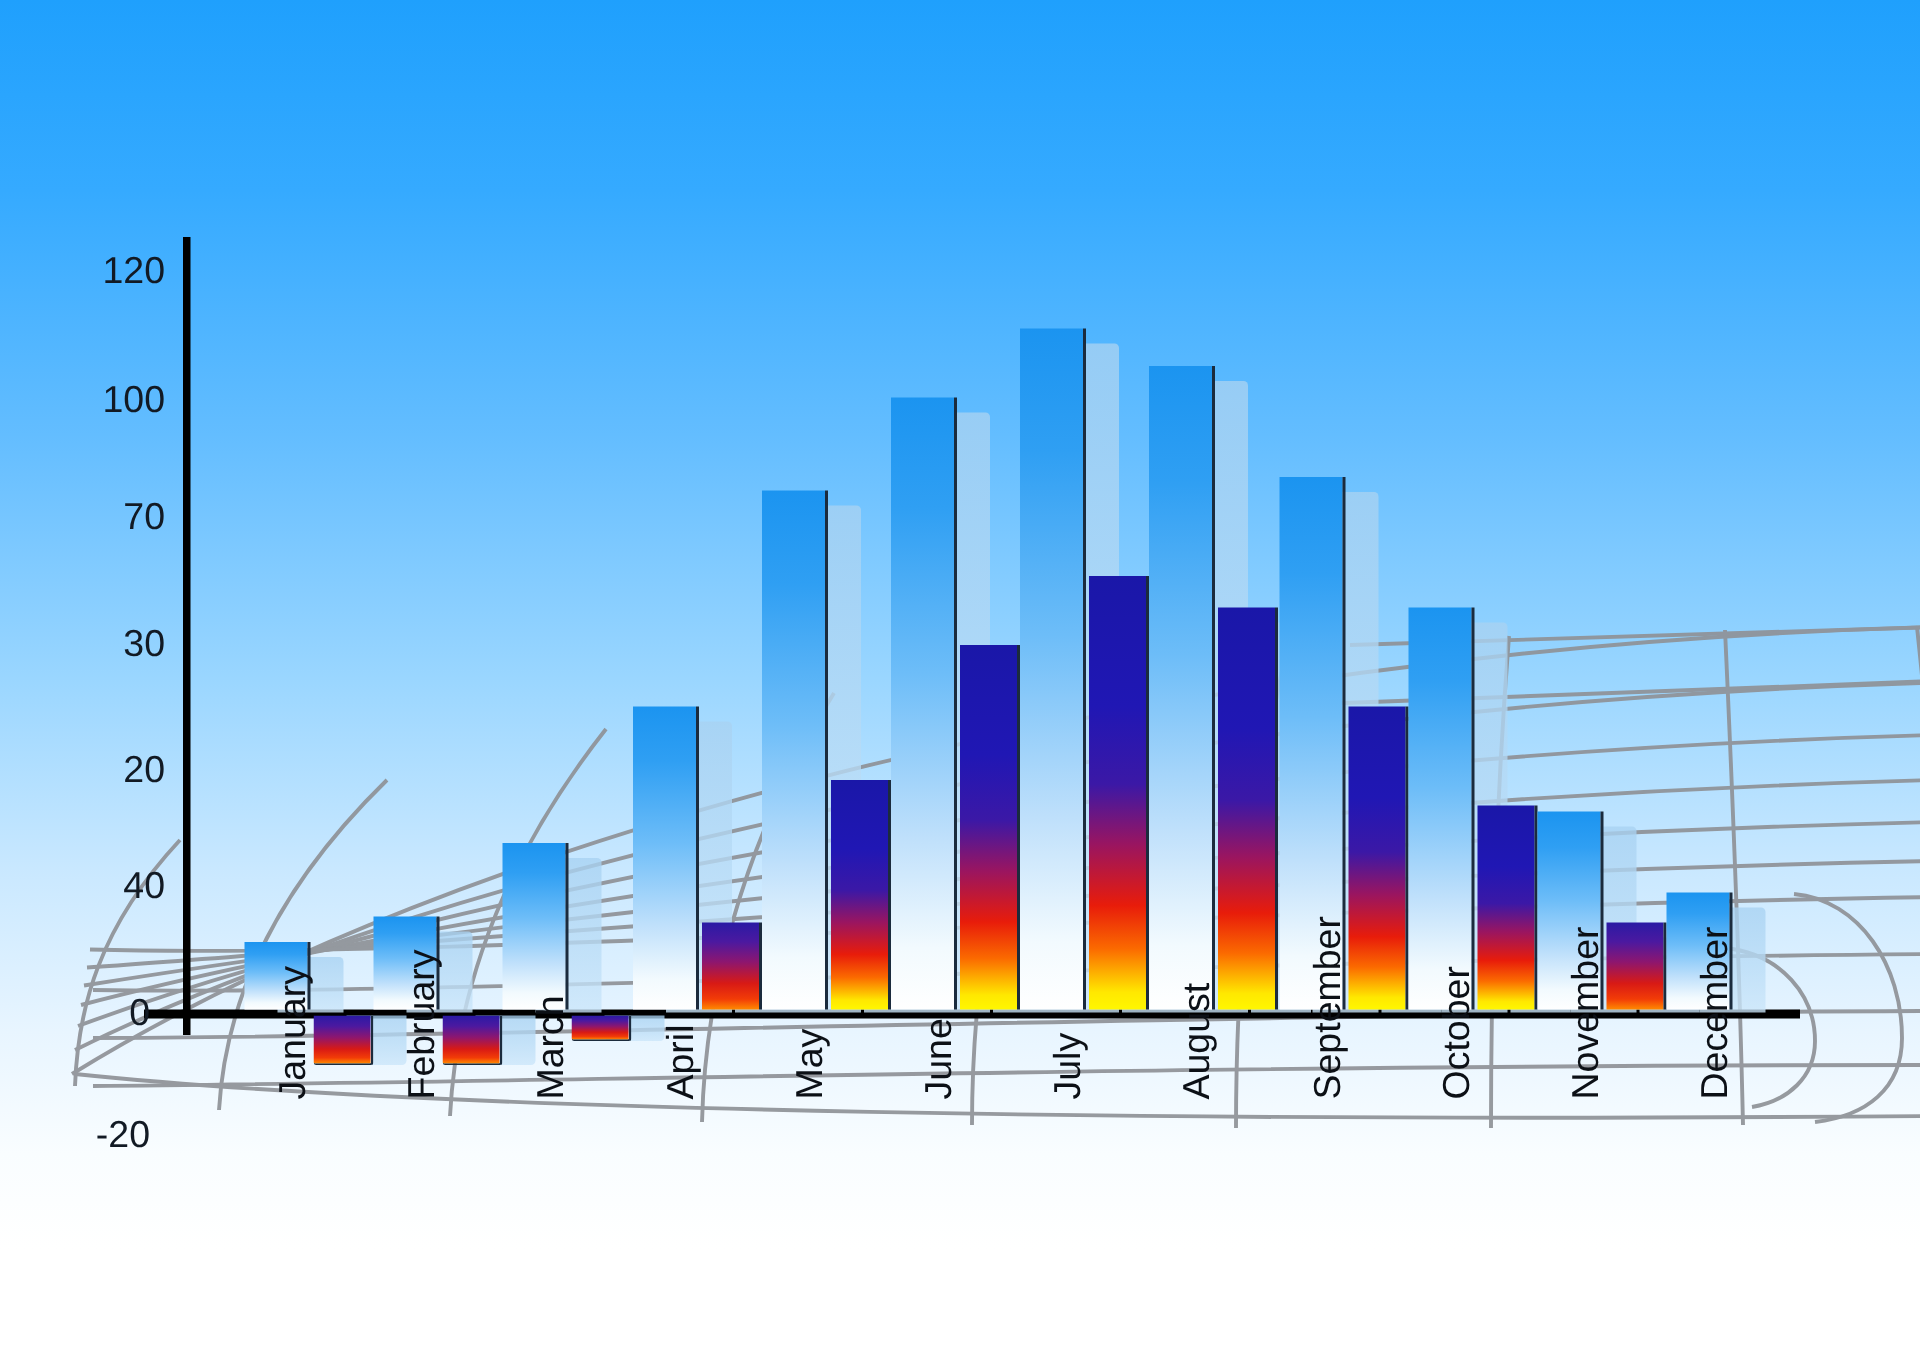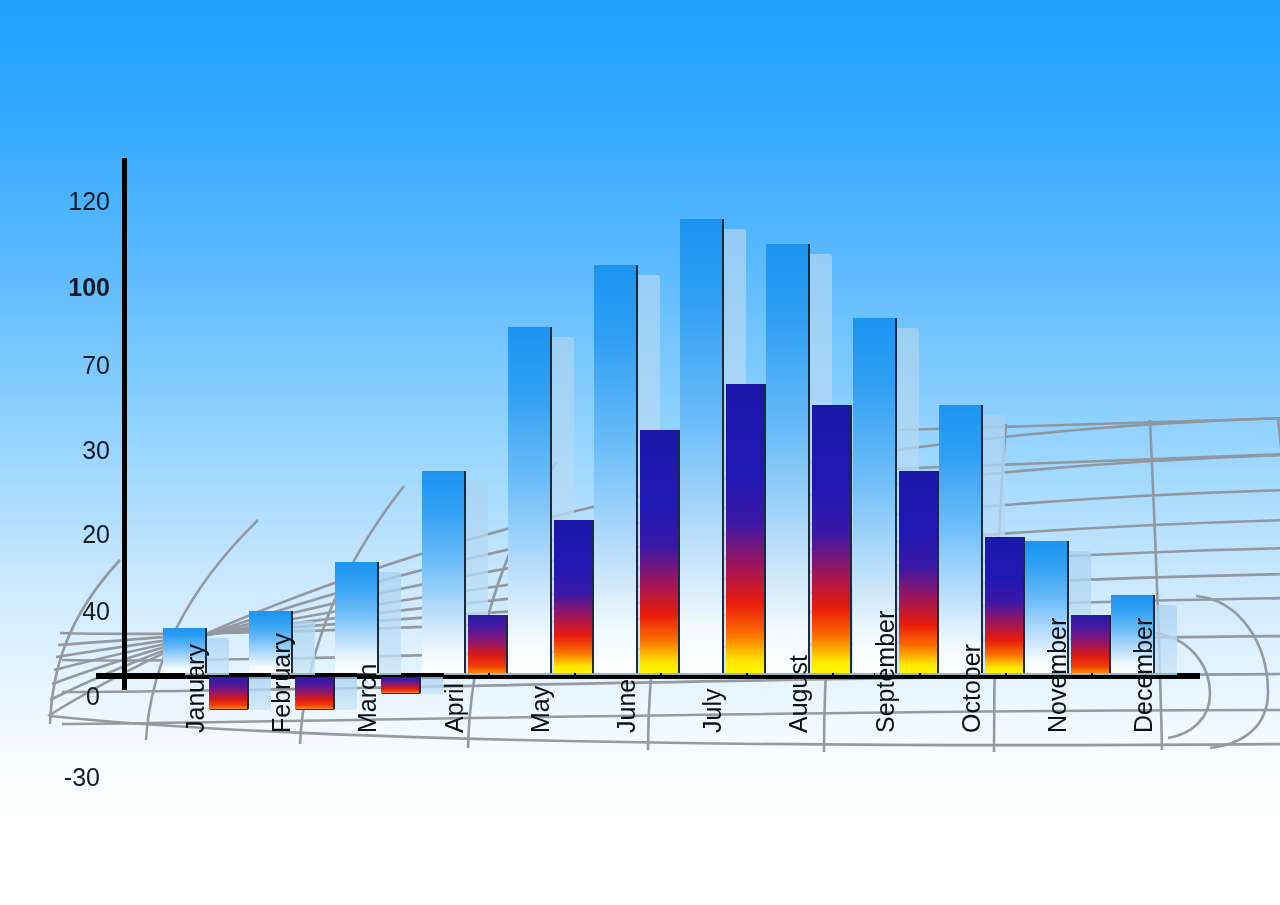--- a/index.html
+++ b/index.html
@@ -25,21 +25,20 @@
   
   #globe{position:absolute;left:0;top:0;width:1280px;height:905px;pointer-events:none;}
 
   
   #plot{position:absolute;left:0;top:0;width:1280px;height:905px;}
 
   .ytick-label{
     position:absolute;right:0;transform:translateY(-50%);
     font-size:25px;color:#121a24;letter-spacing:0px;white-space:nowrap;
     text-align:right;
-    margin-top:20px;
   }
   .ytick-mark{position:absolute;background:#000;height:4px;}
 
   #yaxis{position:absolute;background:#000;width:5px;}
   #xaxis{position:absolute;background:#000;height:6px;}
 
   .ghost{
     position:absolute;
     background:linear-gradient(to bottom,#a8d2f2 0%,#b9dcf6 55%,#cbe6fa 100%);
     opacity:.78;
@@ -133,27 +132,27 @@
 
   <div id="plot">
 
     <div id="yaxis" style="left:122px;top:158px;height:532px;"></div>
 
     <div id="xaxis" style="left:96px;top:673px;width:1104px;"></div>
 
     <div class="ytick-mark" style="left:108px;top:674px;width:30px;"></div>
 
     <div class="ytick-label" style="top:181px;width:52px;left:58px;">120</div>
-    <div class="ytick-label" style="top:267px;width:52px;left:58px;font-weight:bold;">100</div>
+    <div class="ytick-label" style="top:267px;width:52px;left:58px;">100</div>
     <div class="ytick-label" style="top:345px;width:52px;left:58px;">70</div>
     <div class="ytick-label" style="top:430px;width:52px;left:58px;">30</div>
     <div class="ytick-label" style="top:514px;width:52px;left:58px;">20</div>
     <div class="ytick-label" style="top:591px;width:52px;left:58px;">40</div>
     <div class="ytick-label" style="top:676px;width:52px;left:48px;">0</div>
-    <div class="ytick-label" style="top:757px;width:62px;left:38px;">-30</div>
+    <div class="ytick-label" style="top:757px;width:62px;left:38px;">-20</div>
 
     <div id="bars">
         <div class="ghost" style="left: 185px; top: 637.625px; width: 44px; height: 37.375px;"></div>
         <div class="bar blue" style="left: 163px; top: 627.625px; width: 44px; height: 45.375px;"></div>
         <div class="ghost neg" style="left: 231px; top: 677px; width: 40px; height: 33px;"></div>
         <div class="bar therm short neg" style="left: 209px; top: 677px; width: 40px; height: 33px;"></div>
         <div class="ghost" style="left: 271.2px; top: 621.125px; width: 44px; height: 53.875px;"></div>
         <div class="bar blue" style="left: 249.2px; top: 611.125px; width: 44px; height: 61.875px;"></div>
         <div class="ghost neg" style="left: 317.2px; top: 677px; width: 40px; height: 33px;"></div>
         <div class="bar therm short neg" style="left: 295.2px; top: 677px; width: 40px; height: 33px;"></div>

